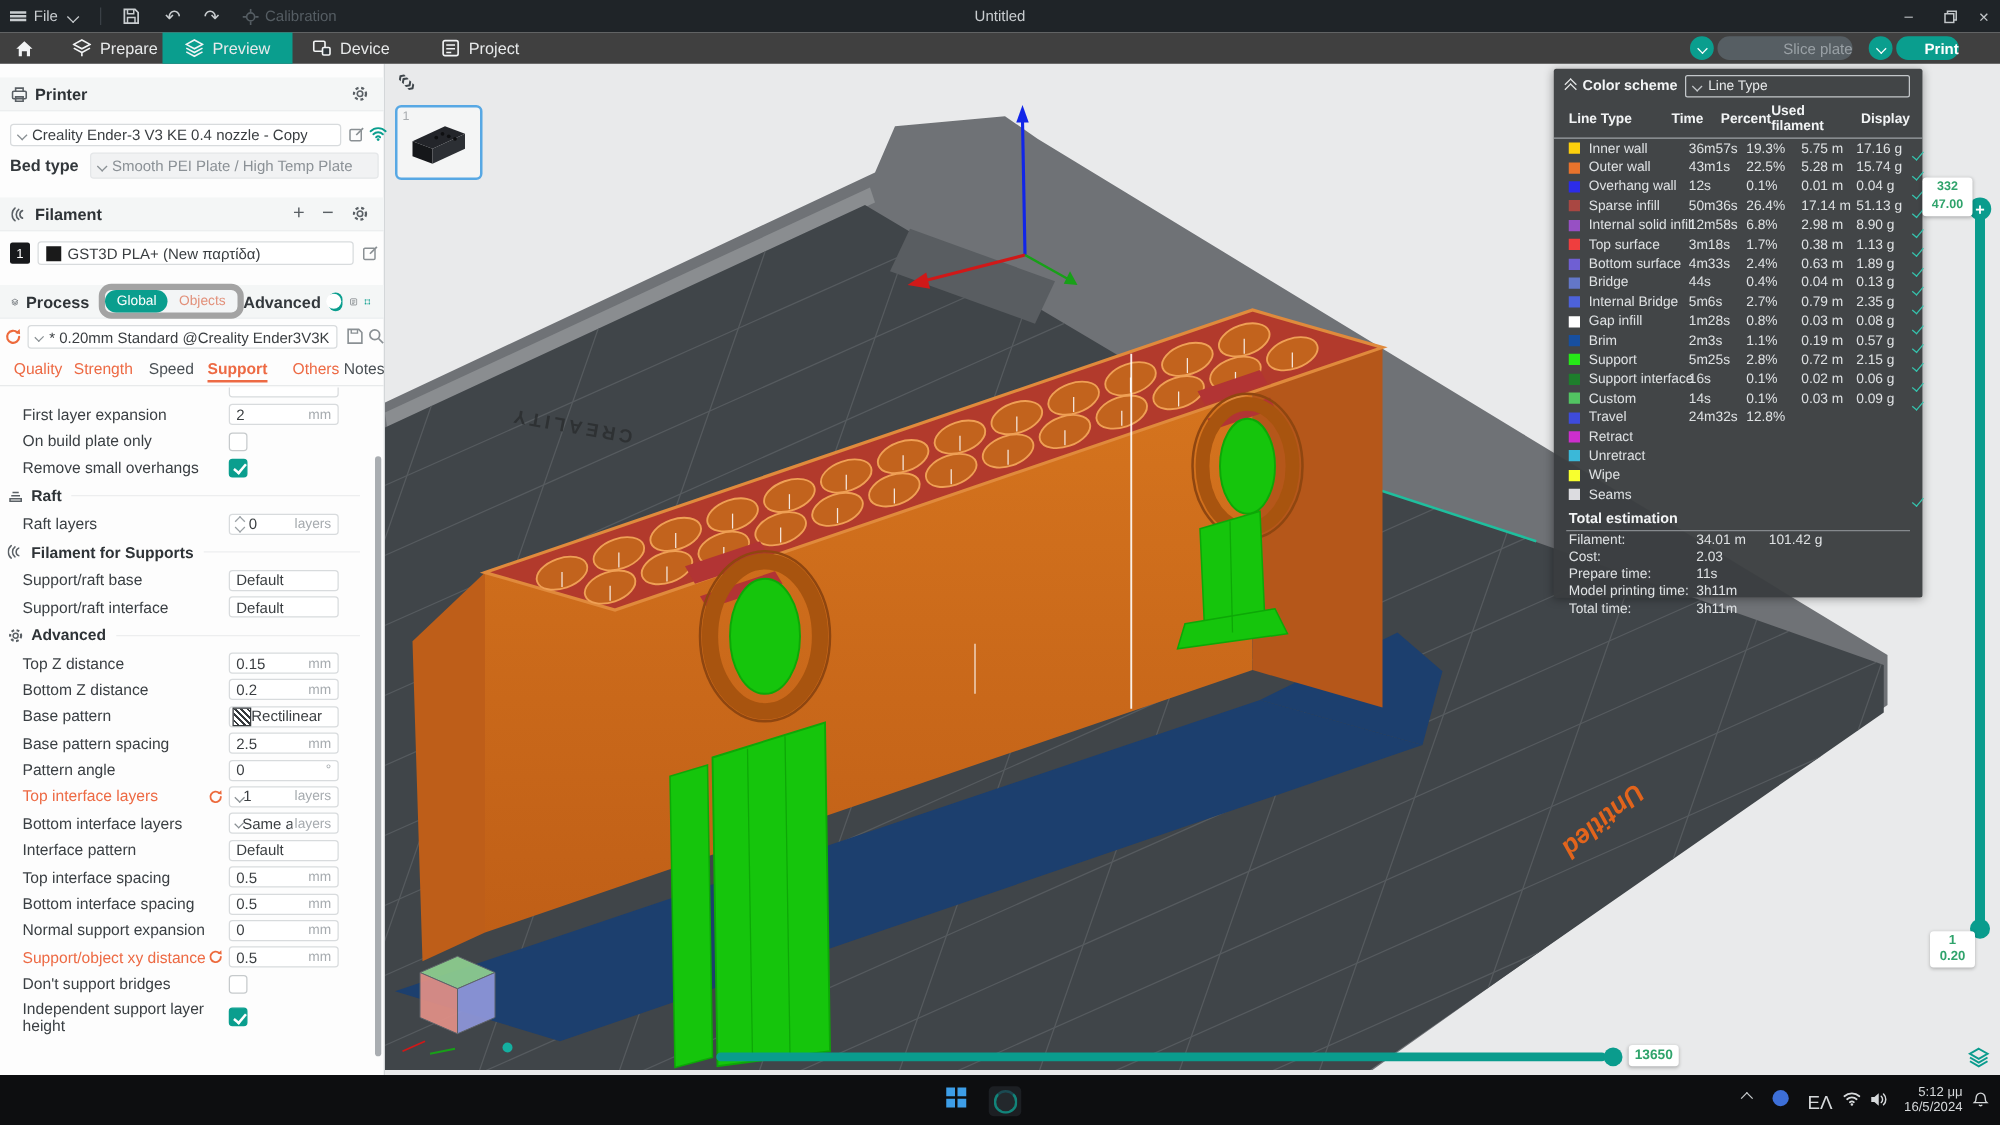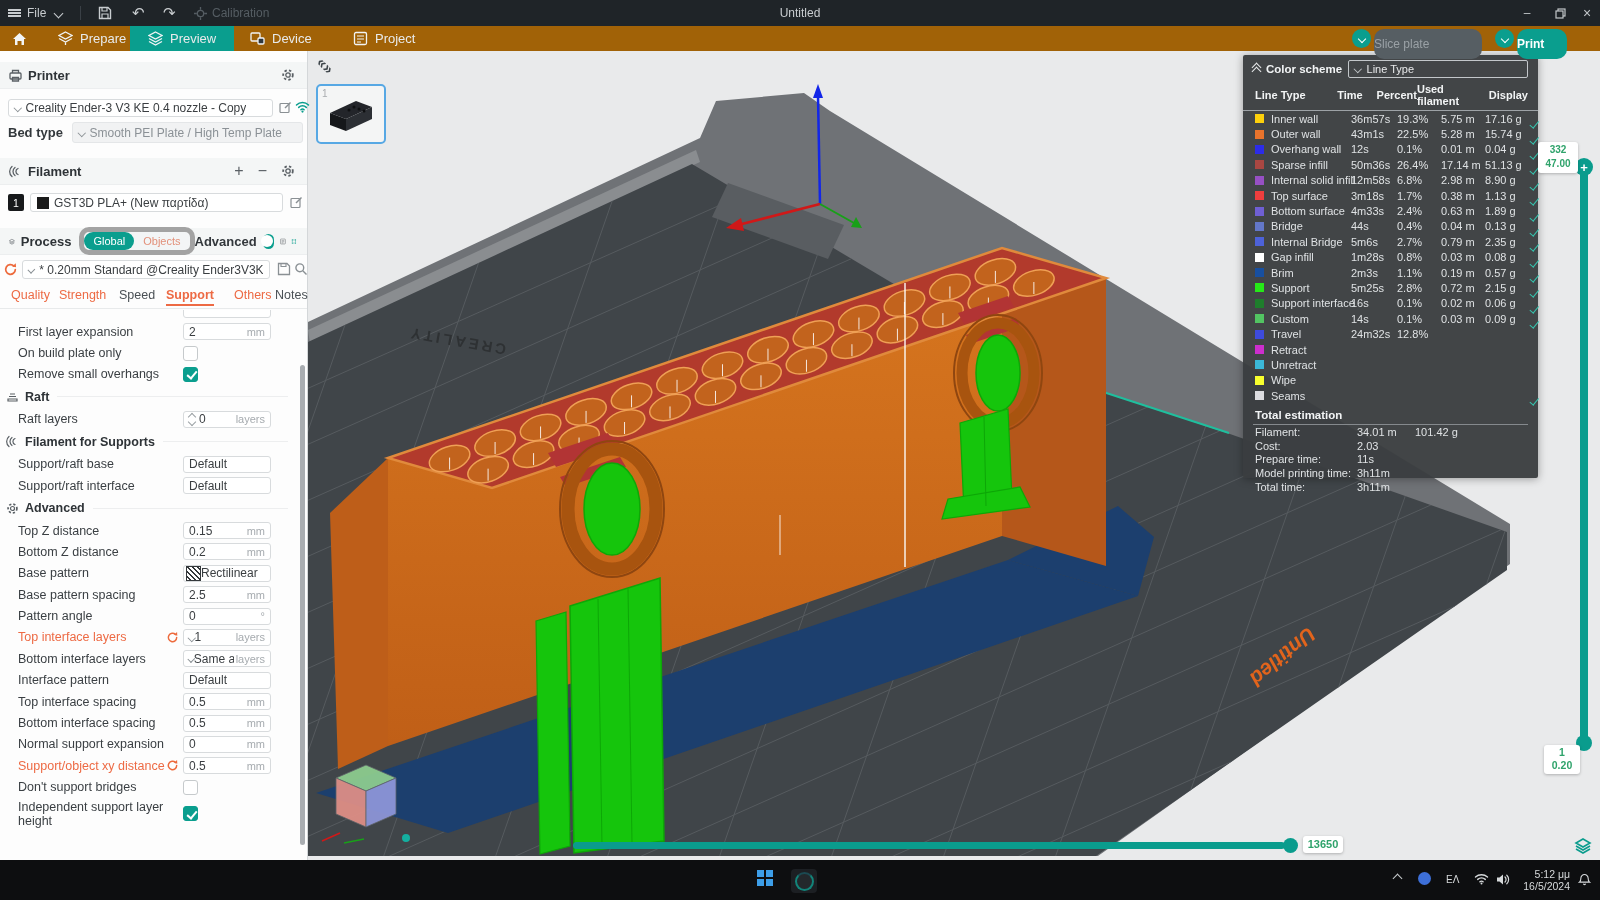--- a/index.html
+++ b/index.html
@@ -5,24 +5,24 @@
   html,body{margin:0;padding:0;background:#000;font-family:"Liberation Sans",sans-serif;}
   #app{position:relative;width:1600px;height:900px;overflow:hidden;background:#E9EAEB;}
   .abs{position:absolute;}
   
   #titlebar{left:0;top:0;width:1600px;height:26px;background:#1F2428;color:#C9CDD0;z-index:20;}
   #titlebar .tb-item{position:absolute;top:0;height:26px;display:flex;align-items:center;font-size:12px;}
   .hamb span{display:block;width:13px;height:1.6px;background:#C9CDD0;margin:1.6px 0;}
   .tb-divider{width:1px;height:14px;background:#3A4046;}
   .winbtn{width:30px;justify-content:center;color:#C2C6C9;font-size:13px;}
   
-  #navbar{left:0;top:26px;width:1600px;height:25px;background:#a16207;z-index:20;}
+  #navbar{left:0;top:26px;width:1600px;height:25px;background:#404040;z-index:20;}
   .navtab{position:absolute;top:0;height:25px;display:flex;align-items:center;gap:7px;color:#E8EAEB;font-size:13px;padding:0 18px;}
   .navtab.active{background:#0A9E8E;}
-  .pillbtn{position:absolute;top:3px;height:30px;border-radius:10px;display:flex;align-items:center;justify-content:flex-start;font-size:12px;}
+  .pillbtn{position:absolute;top:3px;height:19px;border-radius:10px;display:flex;align-items:center;justify-content:flex-end;font-size:12px;}
   .chevcirc{position:absolute;top:3px;width:19px;height:19px;border-radius:10px;background:#0A9E8E;display:flex;align-items:center;justify-content:center;}
   .ch{display:inline-block;width:6px;height:6px;border-right:1.5px solid #8A9094;border-bottom:1.5px solid #8A9094;transform:rotate(45deg);}
   .ch.white{border-color:#fff;width:5px;height:5px;}
   .ch.sm{width:4.5px;height:4.5px;}
   
   #sidebar{left:0;top:51px;width:307px;height:809px;background:#FDFDFD;border-right:1px solid #D4D7D9;z-index:4;}
   .sec-h{position:absolute;left:0;width:307px;height:26px;background:#F4F6F6;border-bottom:1px solid #ECEEEF;display:flex;align-items:center;}
   .sec-title{font-size:13px;font-weight:bold;color:#2E3337;margin-left:6px;}
   .fieldbox{position:absolute;border:1px solid #D8DBDD;border-radius:3px;background:#fff;display:flex;align-items:center;font-size:12px;color:#3A3E41;box-sizing:border-box;padding:0 6px;gap:5px;}
   .fieldbox.gray{background:#F1F2F3;border-color:#E4E6E8;color:#8B9196;}
@@ -83,21 +83,21 @@
   #vhandle-top{left:1575px;top:158px;width:18px;height:18px;border-radius:9px;background:#0A9C8D;color:#fff;font-size:13px;font-weight:bold;display:flex;align-items:center;justify-content:center;z-index:8;line-height:1;}
   #vhandle-bot{left:1576px;top:735px;width:16px;height:16px;border-radius:8px;background:#0A9C8D;z-index:8;}
   #htrack{left:573px;top:842px;width:712px;height:7px;background:#0A9C8D;border-radius:4px;z-index:7;}
   #hhandle{left:1283px;top:838px;width:15px;height:15px;border-radius:8px;background:#0A9C8D;z-index:8;}
   
   #taskbar{left:0;top:860px;width:1600px;height:40px;background:#0D0E10;z-index:30;color:#D6D9DB;}
   .tb-abs{position:absolute;display:flex;align-items:center;}
   .winlogo{display:grid;grid-template-columns:7px 7px;grid-template-rows:7px 7px;gap:1.5px;}
   .winlogo i{background:#3D9EE8;}
   .appico{width:19px;height:19px;border-radius:50%;background:#23282C;border:2px solid #12847A;border-top-color:#1B4A52;box-sizing:border-box;}
-  .traytxt{font-size:10px;color:#D6D9DB;}
+  .traytxt{font-size:15px;color:#D6D9DB;}
   .clock{font-size:10.5px;line-height:12px;text-align:right;color:#D6D9DB;}
   svg text{font-family:"Liberation Sans",sans-serif;}
 </style>
 </head>
 <body>
 
 <div id="app">
 
   <svg class="abs" style="left:308px;top:51px;z-index:1;" width="1292" height="805" viewBox="0 0 1292 805">
     <defs>

